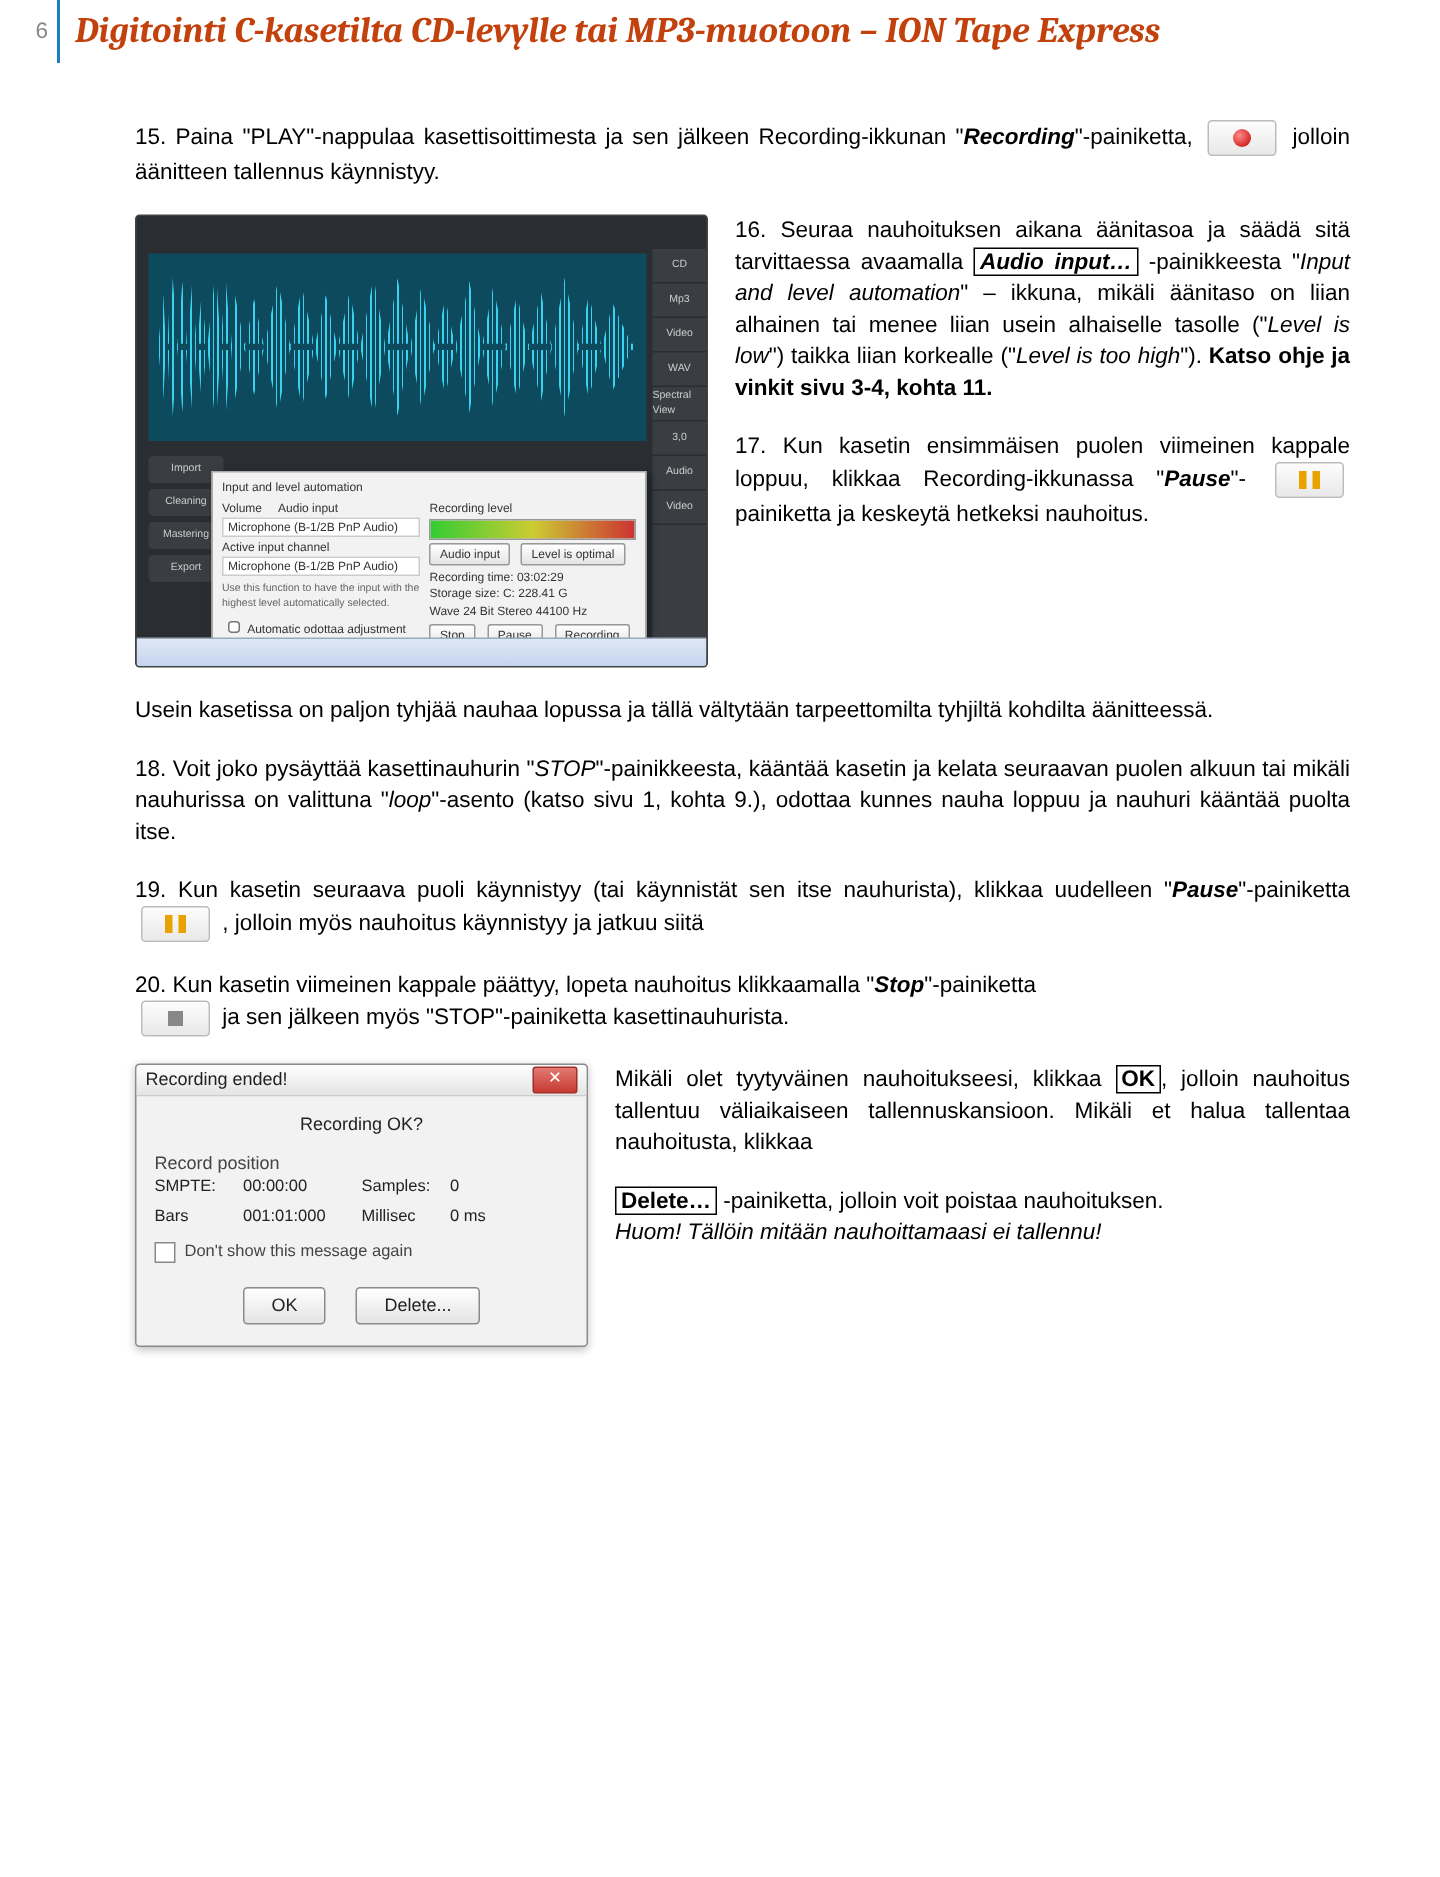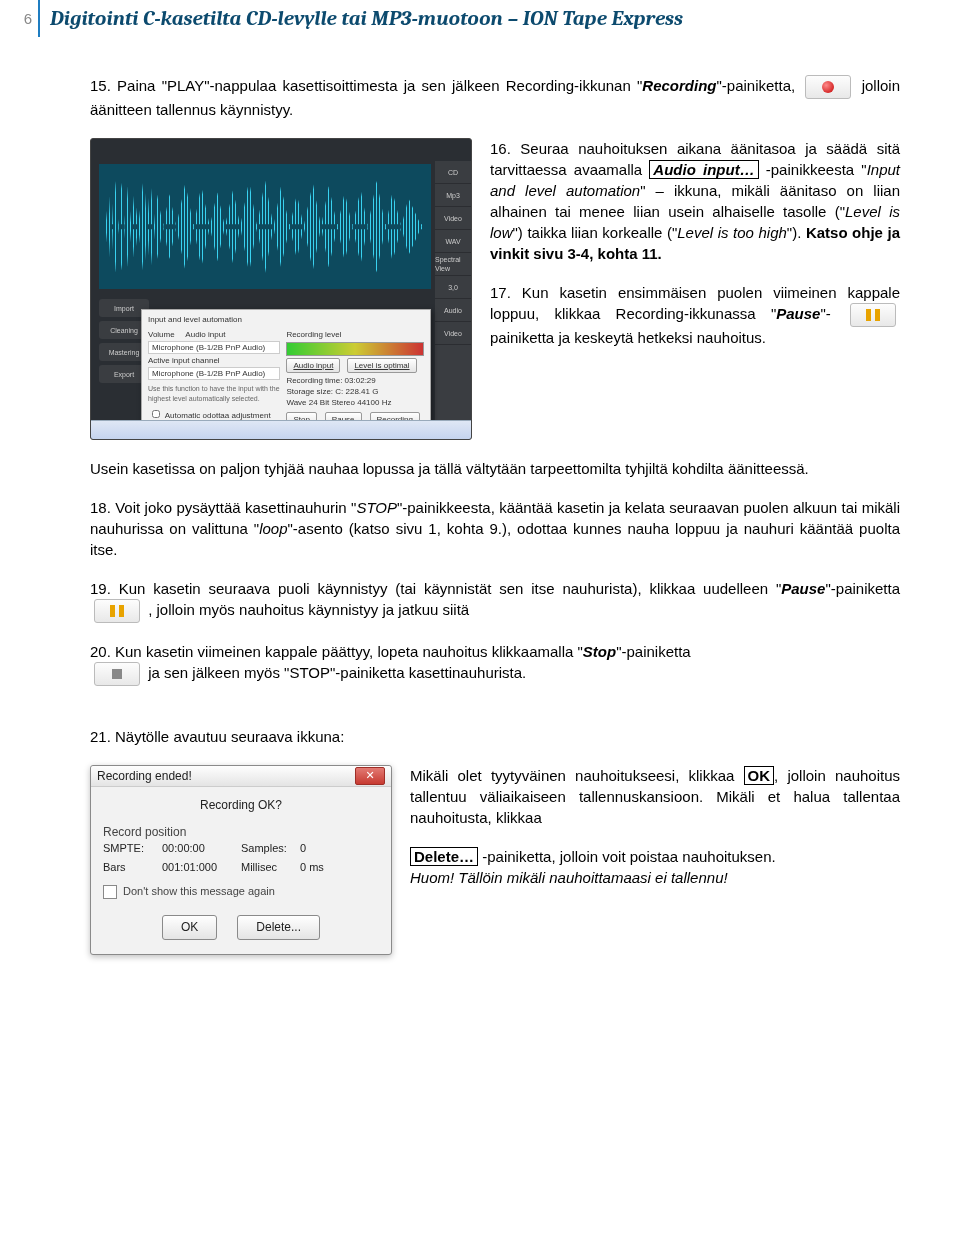--- a/index.html
+++ b/index.html
@@ -21,23 +21,23 @@
     background: #fff;
     color: #888;
     display: flex;
     align-items: center;
     justify-content: flex-end;
     padding-right: 6px;
     font-size: 15px;
   }
   .header-title {
     flex: 1;
-    color: #0c4a6e;
+    color: #c2410c;
     font-family: 'Cambria', 'Times New Roman', serif;
-    font-size: 21px;
+    font-size: 24px;
     font-weight: bold;
     font-style: italic;
     padding: 4px 10px;
     border-left: 2px solid #1F7DC1;
   }
   .content {
     padding: 20px 60px 40px 90px;
   }
   .para {
     margin: 18px 0;
@@ -198,21 +198,20 @@
     margin: 1px 0;
     display:flex;align-items:center;padding:0 3px;
   }
   .dlg .btn {
     display:inline-block;
     border:1px solid #999;
     border-radius:2px;
     padding:1px 6px;
     background:linear-gradient(#fff,#e4e4e4);
     margin-right:4px;
-    text-decoration:underline;
   }
   .left-col {
     position: absolute;
     left: 8px; top: 160px;
     width: 50px;
     display: flex;
     flex-direction: column;
     gap: 4px;
   }
   .left-col div {
@@ -392,21 +391,20 @@
     <span>, jolloin myös nauhoitus käynnistyy ja jatkuu siitä</span>
   </div>
 
   <div class="para">
     <span>20. Kun kasetin viimeinen kappale päättyy, lopeta nauhoitus klikkaamalla "</span><span class="italic bold">Stop</span><span>"-painiketta</span>
     <br>
     <span class="stop-icon"></span>
     <span>ja sen jälkeen myös "STOP"-painiketta kasettinauhurista.</span>
   </div>
 
-  <div class="para" style="margin-top:40px">21. Näytölle avautuu seuraava ikkuna:</div>
 
   <div class="dialog21-row">
     <div class="dialog21">
       <div class="tbar">
         <span>Recording ended!</span>
         <span class="x">✕</span>
       </div>
       <div class="body">
         <div class="msg">Recording OK?</div>
         <div class="info-label">Record position</div>
@@ -429,18 +427,18 @@
           <span class="dbtn">Delete...</span>
         </div>
       </div>
     </div>
     <div class="right21">
       <div class="para" style="margin-top:0">
         <span>Mikäli olet tyytyväinen nauhoitukseesi, klikkaa </span><span class="boxed">OK</span><span>, jolloin nauhoitus tallentuu väliaikaiseen tallennuskansioon. Mikäli et halua tallentaa nauhoitusta, klikkaa</span>
       </div>
       <div class="para">
         <span class="boxed">Delete…</span><span> -painiketta, jolloin voit poistaa nauhoituksen.</span><br>
-        <span class="italic">Huom! Tällöin mikäli nauhoittamaasi ei tallennu!</span>
+        <span class="italic">Huom! Tällöin mitään nauhoittamaasi ei tallennu!</span>
       </div>
     </div>
   </div>
 
 </div>
 
 </body></html>

